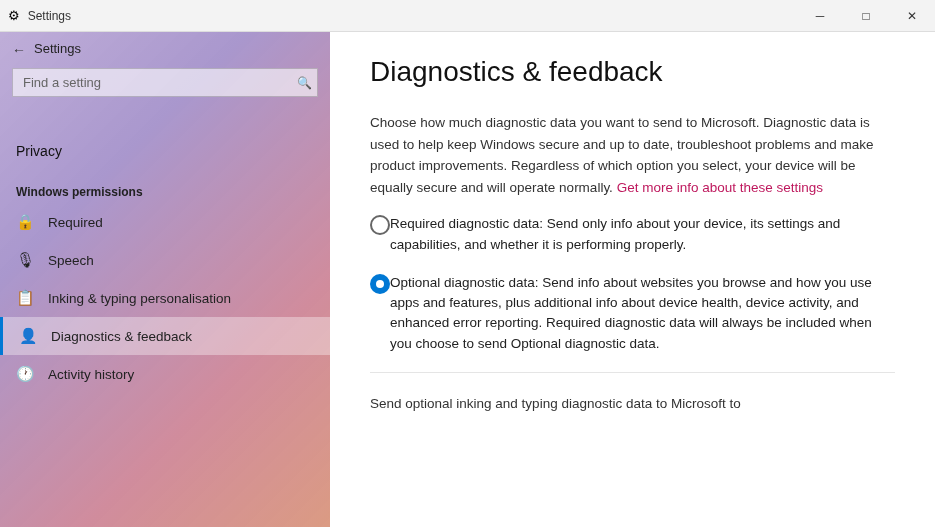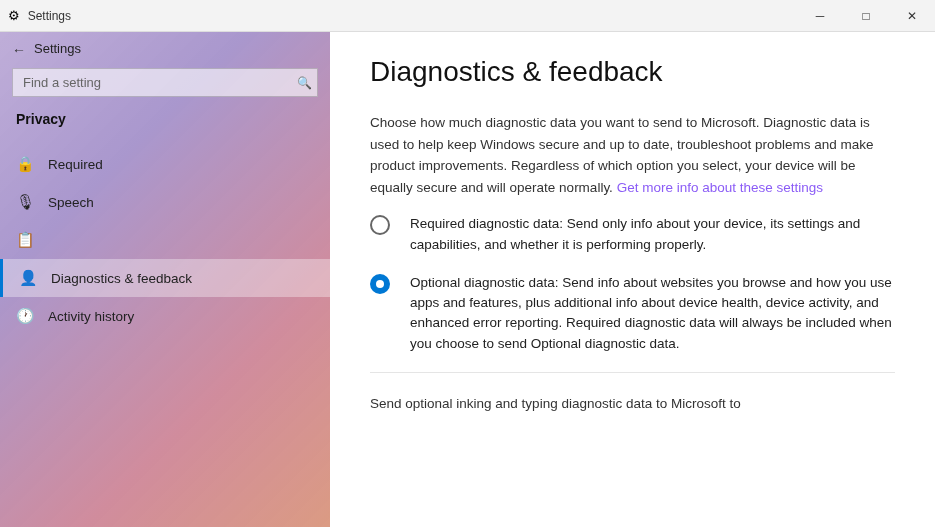--- a/index.html
+++ b/index.html
@@ -124,22 +124,23 @@
     .sidebar-section-label {
       padding: 8px 16px 4px 16px;
       font-size: 12px;
       font-weight: 600;
       color: #222;
     }
 
     .sidebar-section-header {
       padding: 6px 16px;
       font-size: 14px;
-      font-weight: 700;
+      font-weight: 400;
       color: #111;
+      margin-top: 32px;
     }
 
     .nav-item {
       display: flex;
       align-items: center;
       gap: 14px;
       padding: 10px 16px;
       cursor: pointer;
       color: #222;
       font-size: 13.5px;
@@ -181,28 +182,28 @@
     }
 
     .section-body-text {
       font-size: 13.5px;
       color: #333;
       line-height: 1.6;
       margin-bottom: 16px;
     }
 
     .link-text {
-      color: #8b5cf6;
+      color: #be185d;
       text-decoration: none;
     }
 
     .radio-option {
       display: flex;
       align-items: flex-start;
-      gap: 20px;
+      gap: 0;
       margin-bottom: 18px;
       justify-content: center;
     }
 
     .radio-circle {
       width: 20px;
       height: 20px;
       border-radius: 50%;
       border: 2px solid #666;
       flex-shrink: 0;
@@ -263,33 +264,35 @@
 
     <div class="sidebar-search">
       <input type="text" placeholder="Find a setting" style="">
       <span class="search-icon-btn">🔍</span>
     </div>
 
     <div class="sidebar-section-header">Privacy</div>
 
     <div style="height:12px;"></div>
 
+    <div class="sidebar-section-label">Windows permissions</div>
 
     <div class="nav-item">
       <span class="nav-icon">🔒</span>
       <span>Required</span>
     </div>
 
     <div class="nav-item">
       <span class="nav-icon">🎙</span>
       <span>Speech</span>
     </div>
 
     <div class="nav-item">
       <span class="nav-icon">📋</span>
+      <span>Inking &amp; typing personalisation</span>
     </div>
 
     <div class="nav-item active">
       <span class="nav-icon">👤</span>
       <span>Diagnostics &amp; feedback</span>
     </div>
 
     <div class="nav-item">
       <span class="nav-icon">🕐</span>
       <span>Activity history</span>

